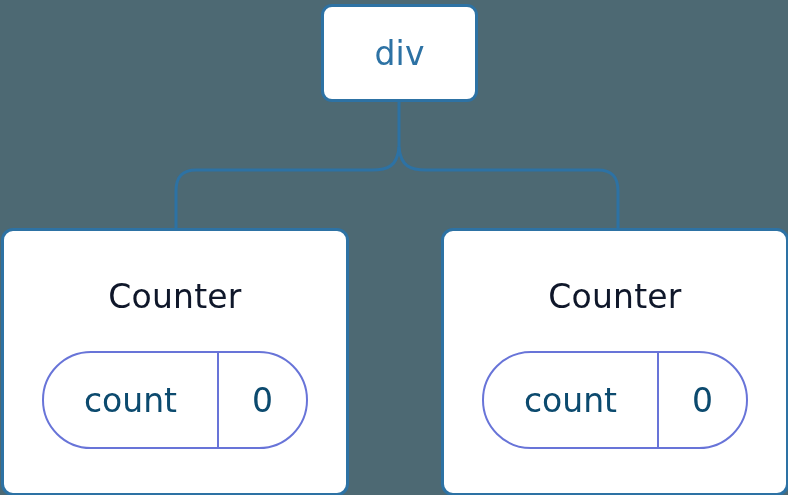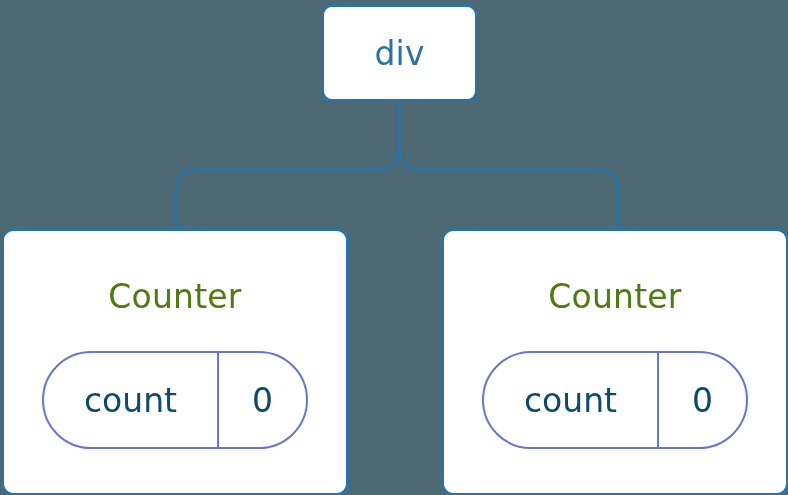--- a/index.html
+++ b/index.html
@@ -66,21 +66,21 @@
     width: 348px;
     height: 268px;
   }
 
   .counter-title {
     position: absolute;
     left: 0;
     top: 49px;
     width: 100%;
     text-align: center;
-    color: #4d7c0f;
+    color: #0f172a;
     font-size: 33px;
     line-height: 1;
     letter-spacing: 0.2px;
   }
 
   .pill {
     position: absolute;
     left: 50%;
     transform: translateX(-50%);
     top: 120px;

